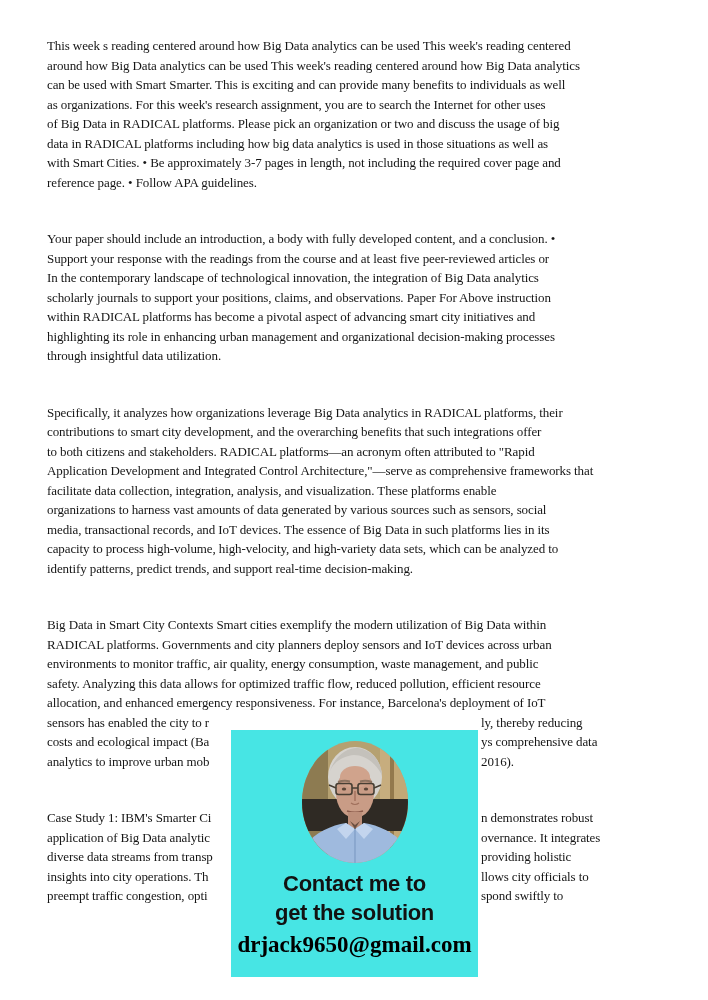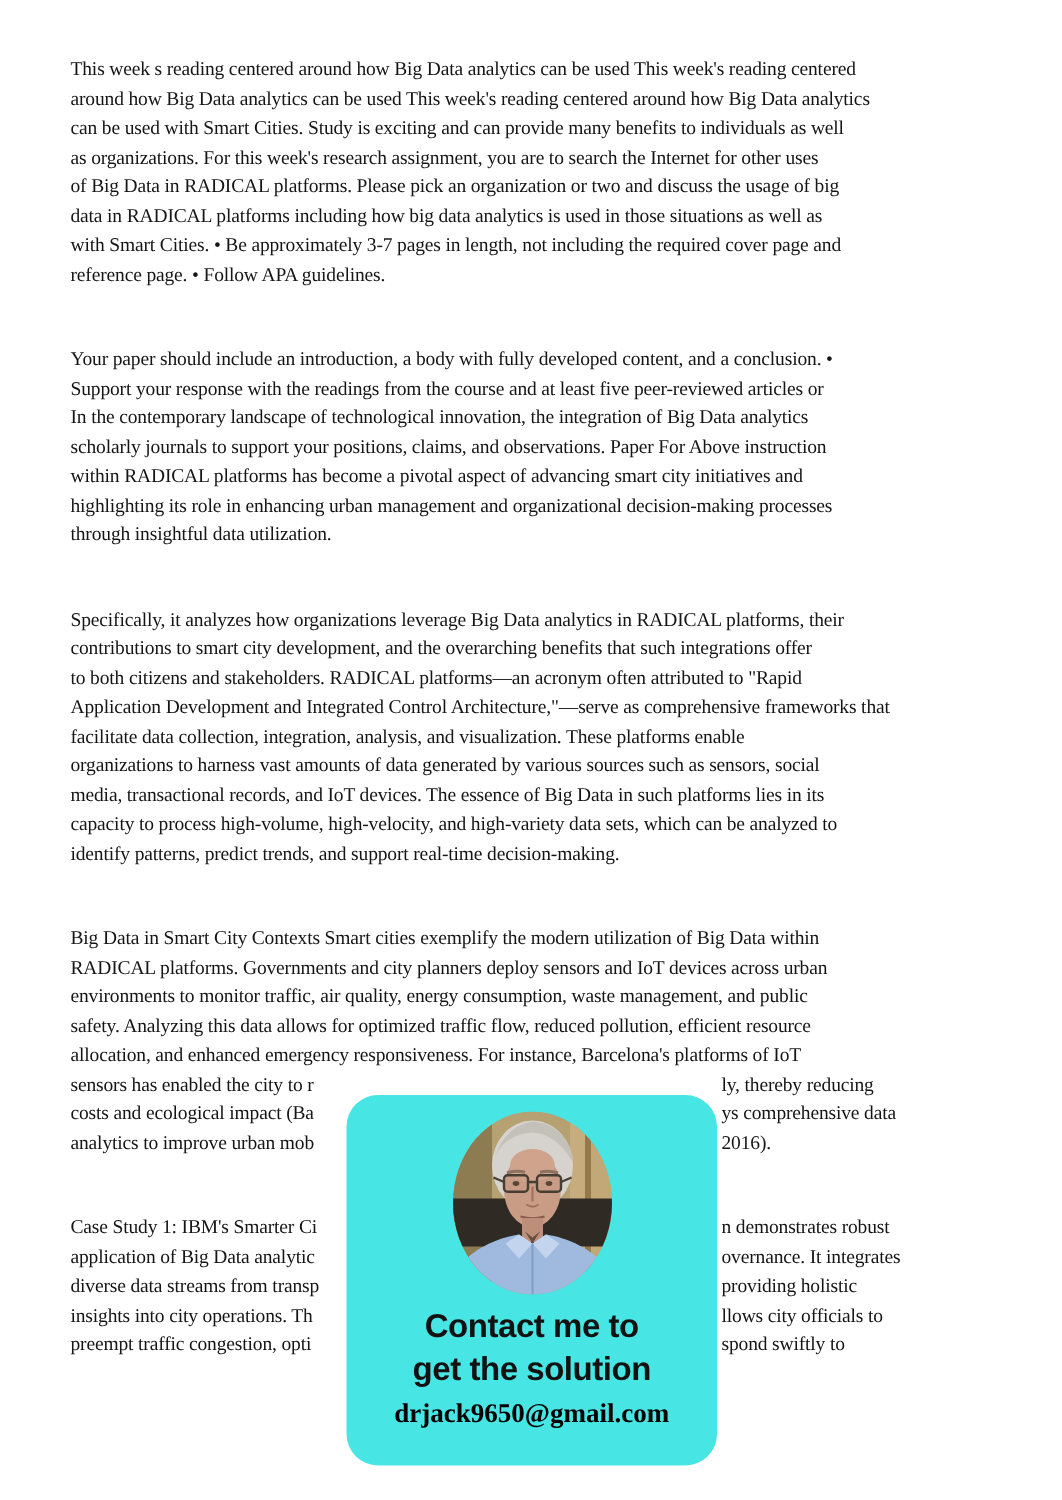--- a/index.html
+++ b/index.html
@@ -30,50 +30,49 @@
     left: 434px; top: 0; text-align: center;
   }
   .overlay {
     position: absolute;
     left: 231px; top: 730px;
     width: 247px; height: 247px;
     display: flex;
     flex-direction: column;
     align-items: center;
     background: #47e5e4;
-    border-radius: 21px;
   }
   .photo { margin-top: 11px; width: 106px; height: 122px; }
   .headline {
     margin-top: 6px;
     font-family: "Liberation Sans", sans-serif;
     font-weight: bold;
     font-size: 22px;
     line-height: 29px;
     letter-spacing: -0.3px;
     color: #121212;
     text-align: center;
   }
   .email {
     margin-top: 5px;
     font-family: "Liberation Serif", serif;
     font-weight: bold;
-    font-size: 18px;
+    font-size: 23px;
     color: #000000;
     text-align: left;
   }
 </style>
 </head>
 <body style="background: rgb(255, 255, 255);">
 
 <div class="doc" id="doc" style="color: rgb(21, 21, 21);">
     <div class="para">
       <div class="line">This week s reading centered around how Big Data analytics can be used This week's reading centered</div>
       <div class="line">around how Big Data analytics can be used This week's reading centered around how Big Data analytics</div>
-      <div class="line">can be used with Smart Cities. Study is exciting and can provide many benefits to individuals as well</div>
+      <div class="line">can be used with Smart Smarter. This is exciting and can provide many benefits to individuals as well</div>
       <div class="line">as organizations. For this week's research assignment, you are to search the Internet for other uses</div>
       <div class="line">of Big Data in RADICAL platforms. Please pick an organization or two and discuss the usage of big</div>
       <div class="line">data in RADICAL platforms including how big data analytics is used in those situations as well as</div>
       <div class="line">with Smart Cities. • Be approximately 3-7 pages in length, not including the required cover page and</div>
       <div class="line">reference page. • Follow APA guidelines.</div>
     </div>
     <div class="para">
       <div class="line">Your paper should include an introduction, a body with fully developed content, and a conclusion. •</div>
       <div class="line">Support your response with the readings from the course and at least five peer-reviewed articles or</div>
       <div class="line">In the contemporary landscape of technological innovation, the integration of Big Data analytics</div>
@@ -91,21 +90,21 @@
       <div class="line">organizations to harness vast amounts of data generated by various sources such as sensors, social</div>
       <div class="line">media, transactional records, and IoT devices. The essence of Big Data in such platforms lies in its</div>
       <div class="line">capacity to process high-volume, high-velocity, and high-variety data sets, which can be analyzed to</div>
       <div class="line">identify patterns, predict trends, and support real-time decision-making.</div>
     </div>
     <div class="para">
       <div class="line">Big Data in Smart City Contexts Smart cities exemplify the modern utilization of Big Data within</div>
       <div class="line">RADICAL platforms. Governments and city planners deploy sensors and IoT devices across urban</div>
       <div class="line">environments to monitor traffic, air quality, energy consumption, waste management, and public</div>
       <div class="line">safety. Analyzing this data allows for optimized traffic flow, reduced pollution, efficient resource</div>
-      <div class="line">allocation, and enhanced emergency responsiveness. For instance, Barcelona's platforms of IoT</div>
+      <div class="line">allocation, and enhanced emergency responsiveness. For instance, Barcelona's deployment of IoT</div>
       <div class="line"><span class="frag-left">sensors has enabled the city to r</span><span class="frag-right">ly, thereby reducing</span></div>
       <div class="line"><span class="frag-left">costs and ecological impact (Ba</span><span class="frag-right">ys comprehensive data</span></div>
       <div class="line"><span class="frag-left">analytics to improve urban mob</span><span class="frag-right">2016).</span></div>
     </div>
     <div class="para">
       <div class="line"><span class="frag-left">Case Study 1: IBM's Smarter Ci</span><span class="frag-right">n demonstrates robust</span></div>
       <div class="line"><span class="frag-left">application of Big Data analytic</span><span class="frag-right">overnance. It integrates</span></div>
       <div class="line"><span class="frag-left">diverse data streams from transp</span><span class="frag-right">providing holistic</span></div>
       <div class="line"><span class="frag-left">insights into city operations. Th</span><span class="frag-right">llows city officials to</span></div>
       <div class="line"><span class="frag-left">preempt traffic congestion, opti</span><span class="frag-right">spond swiftly to</span></div>

